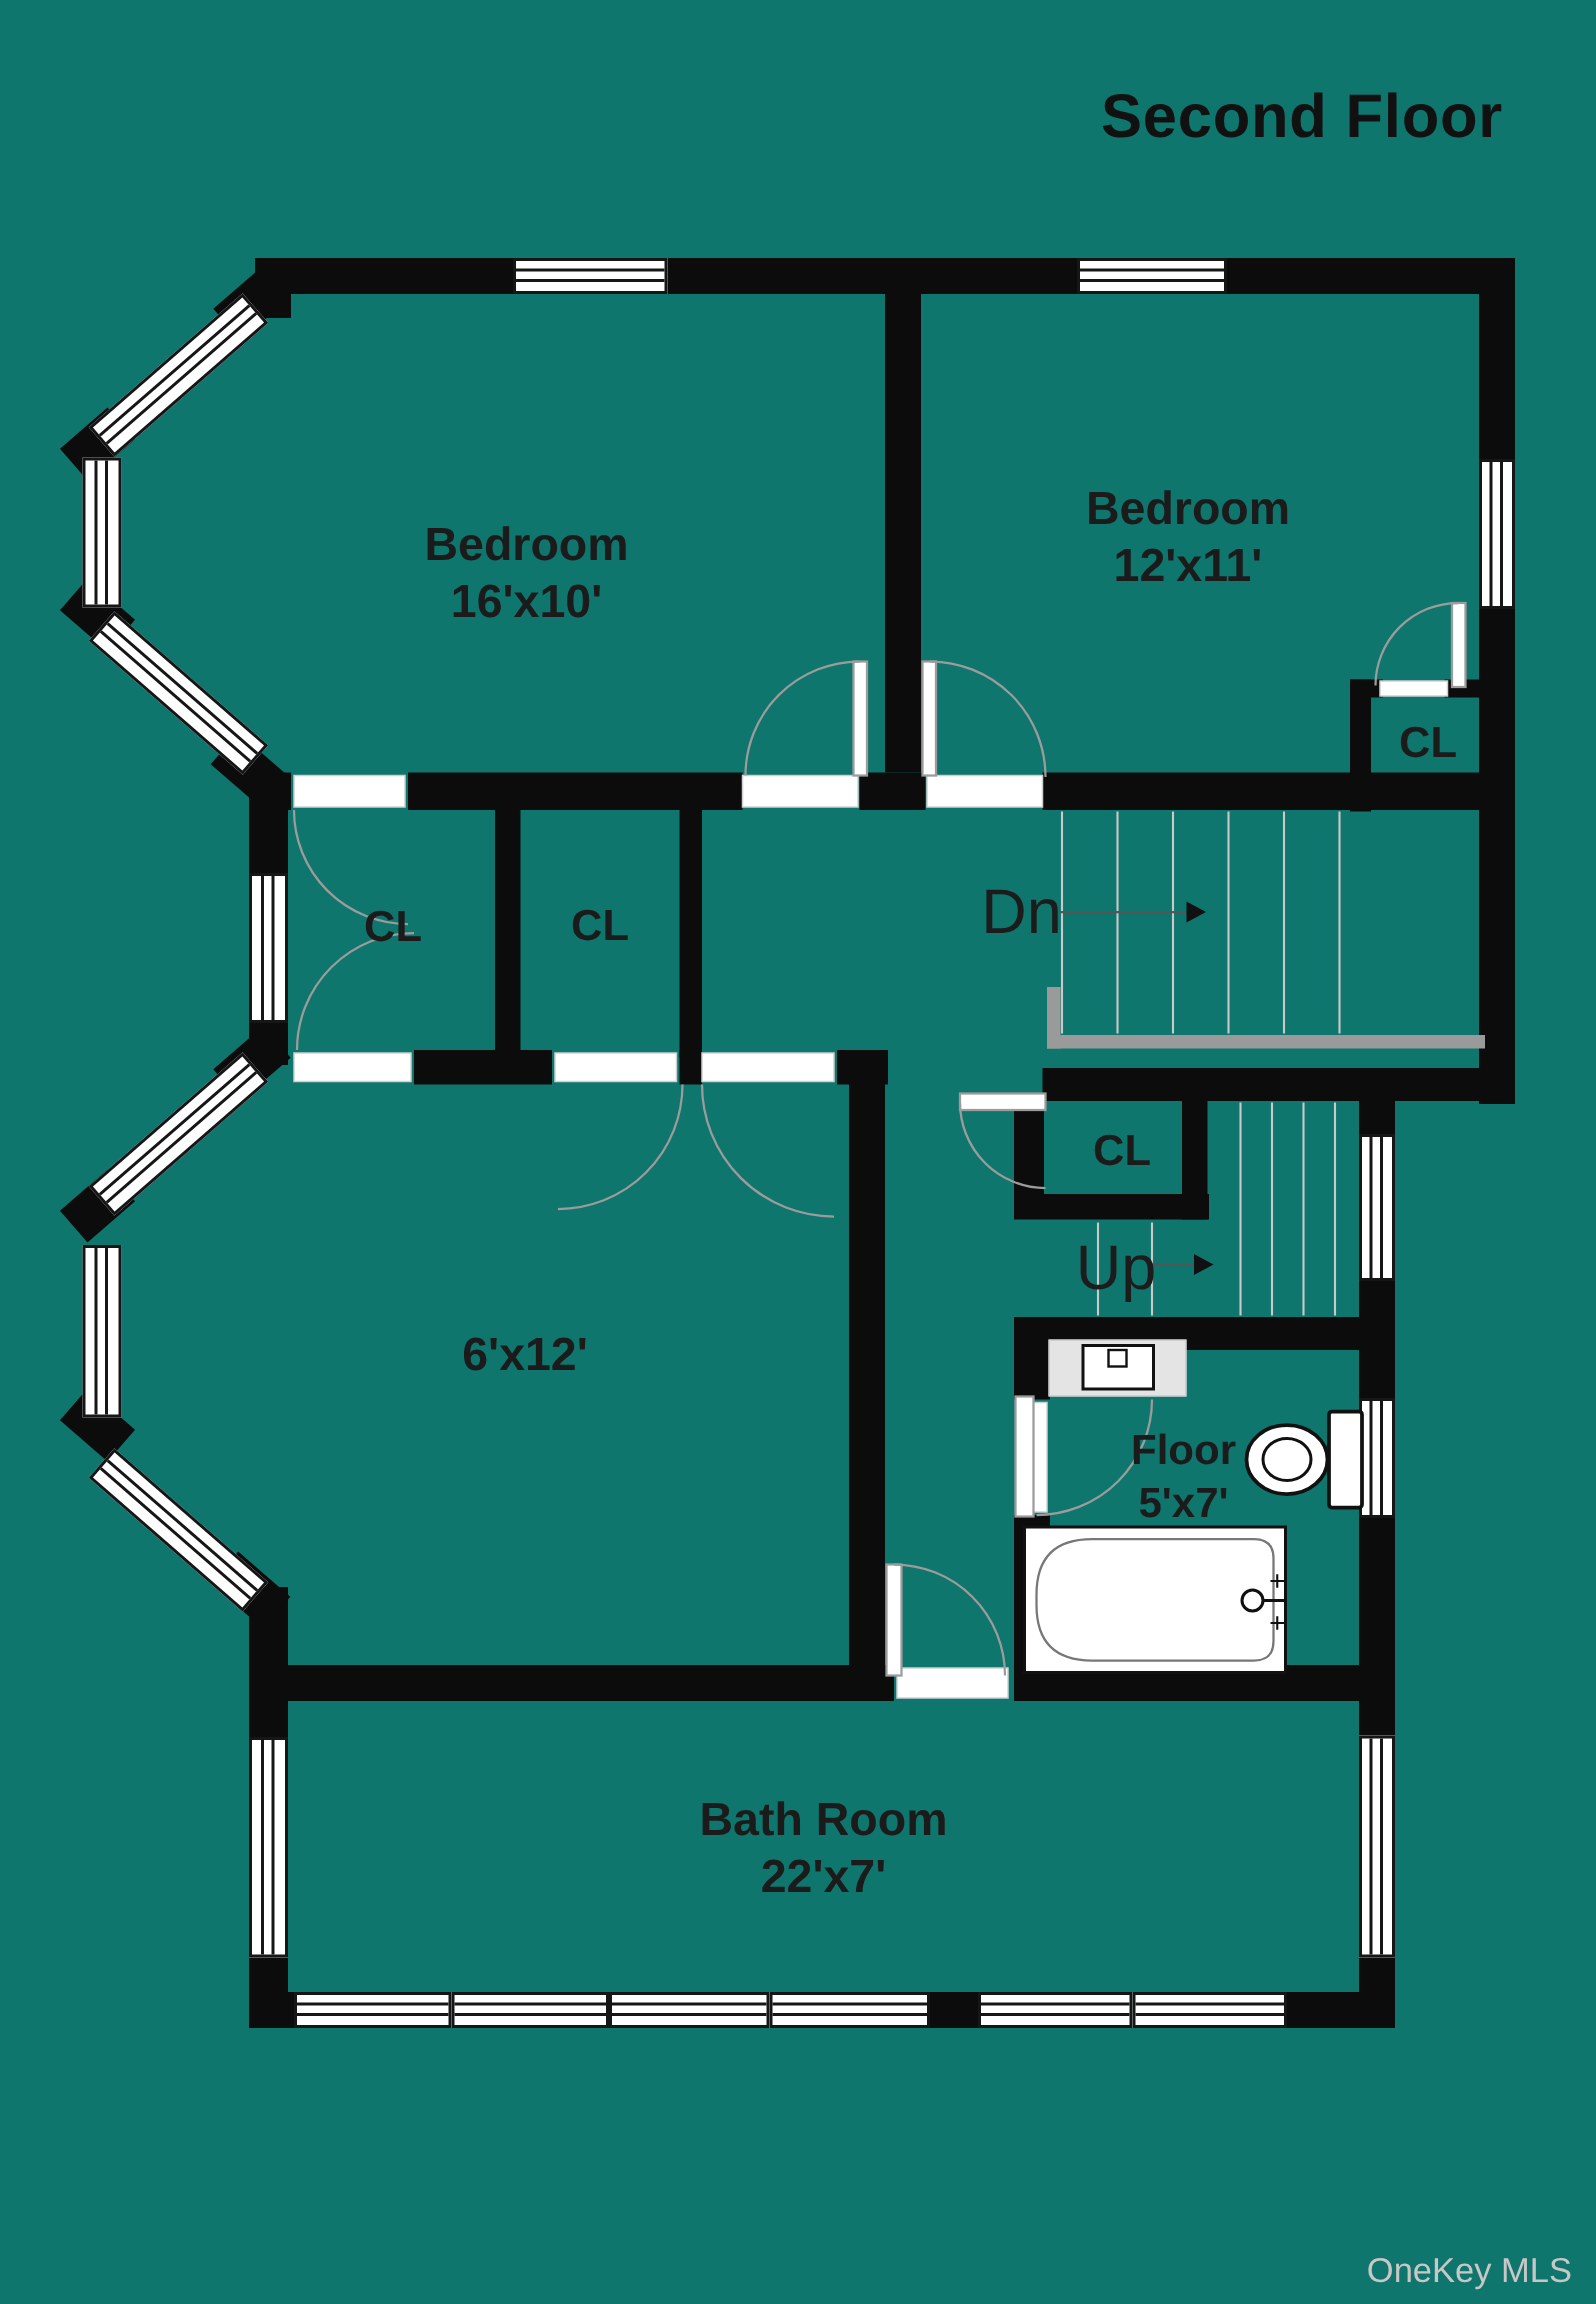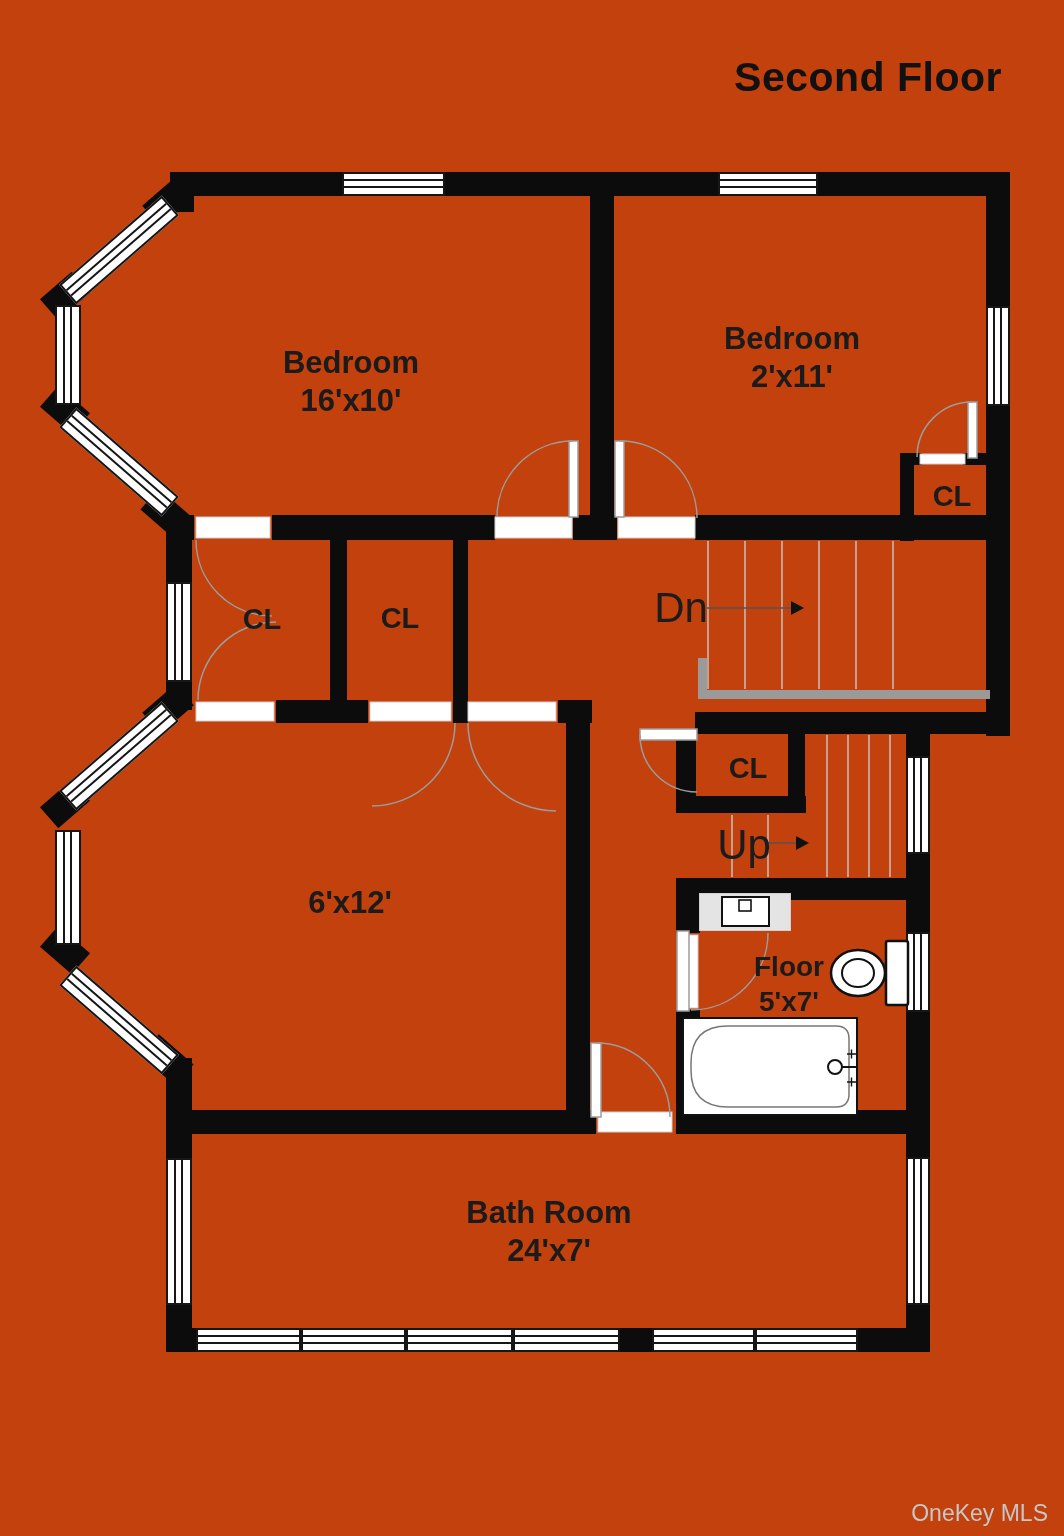--- a/index.html
+++ b/index.html
@@ -1,16 +1,16 @@
 <!DOCTYPE html>
 <html><head>
 <meta charset="utf-8">
 <style>
   html,body { margin:0; padding:0; background:#ffffff; }
-  .plan { position:relative; width:1064px; height:1536px; background:#c2410c;
+  .plan { position:relative; width:1064px; height:1536px; background:#0f766e;
           font-family:"Liberation Sans", sans-serif; overflow:hidden; }
   .wall  { position:absolute; background:#0c0c0c; }
   .gray  { position:absolute; background:#9a9a9a; }
   .counter { position:absolute; background:#e4e4e4; border:1px solid #cfcfcf; box-sizing:border-box; }
   .win   { position:absolute; background:#fff; border:2px solid #161616; box-sizing:border-box;
            background-repeat:no-repeat; }
   .win-h { background-image:linear-gradient(#161616,#161616),linear-gradient(#161616,#161616);
            background-size:100% 2px; background-position:0 30%,0 66%; }
   .win-v { background-image:linear-gradient(#161616,#161616),linear-gradient(#161616,#161616);
            background-size:2px 100%; background-position:30% 0,66% 0; }
@@ -187,32 +187,32 @@
       <path d="M 847 1054 h 9 M 851.5 1049.5 v 9 M 847 1082 h 9 M 851.5 1077.5 v 9" stroke="#111" stroke-width="1.4" fill="none"></path>
     </g>
   </svg>
 
   <div class="room-label" style="left:351px;top:382px">
     <div>Bedroom</div>
     <div>16'x10'</div>
   </div>
   <div class="room-label" style="left:792px;top:358px">
     <div>Bedroom</div>
-    <div>2'x11'</div>
+    <div>12'x11'</div>
   </div>
   <div class="room-label wrap" style="left:350px;top:903px">
     <div>6'x12'</div>
   </div>
   <div class="room-label small" style="left:789px;top:984px">
     <div>Floor</div>
     <div>5'x7'</div>
   </div>
   <div class="room-label" style="left:549px;top:1232px">
     <div>Bath Room</div>
-    <div>24'x7'</div>
+    <div>22'x7'</div>
   </div>
 
   <div class="cl" style="left:262px;top:619px">CL</div>
   <div class="cl" style="left:400px;top:618px">CL</div>
   <div class="cl" style="left:748px;top:768px">CL</div>
   <div class="cl" style="left:952px;top:496px">CL</div>
 
   <div class="stair" style="left:681px;top:608px">Dn</div>
   <div class="stair" style="left:744px;top:845px">Up</div>
 

